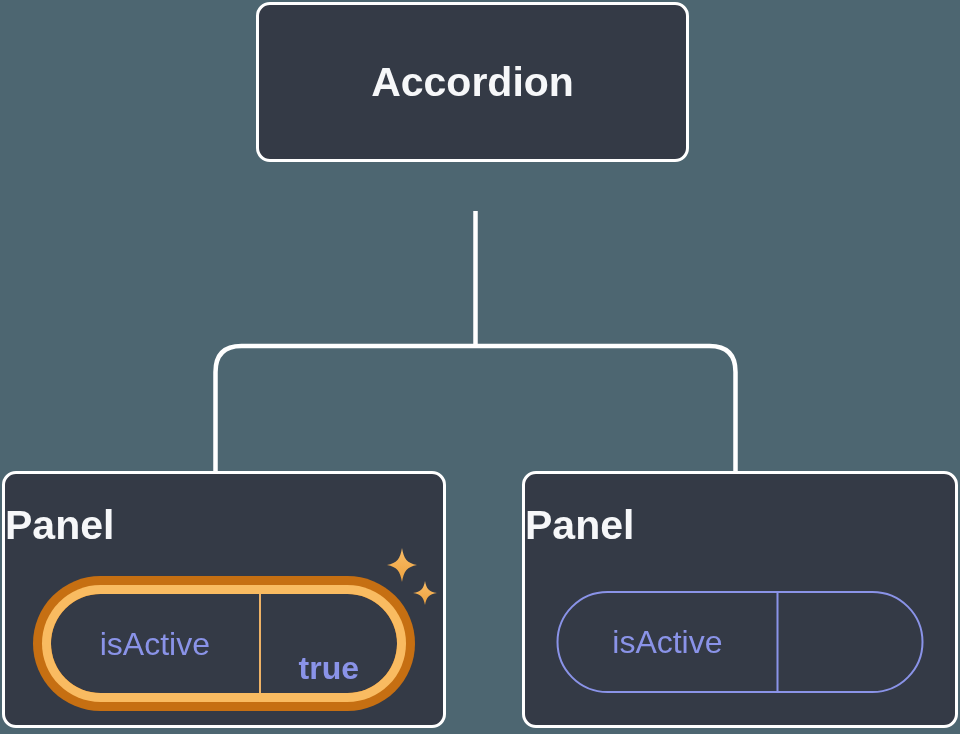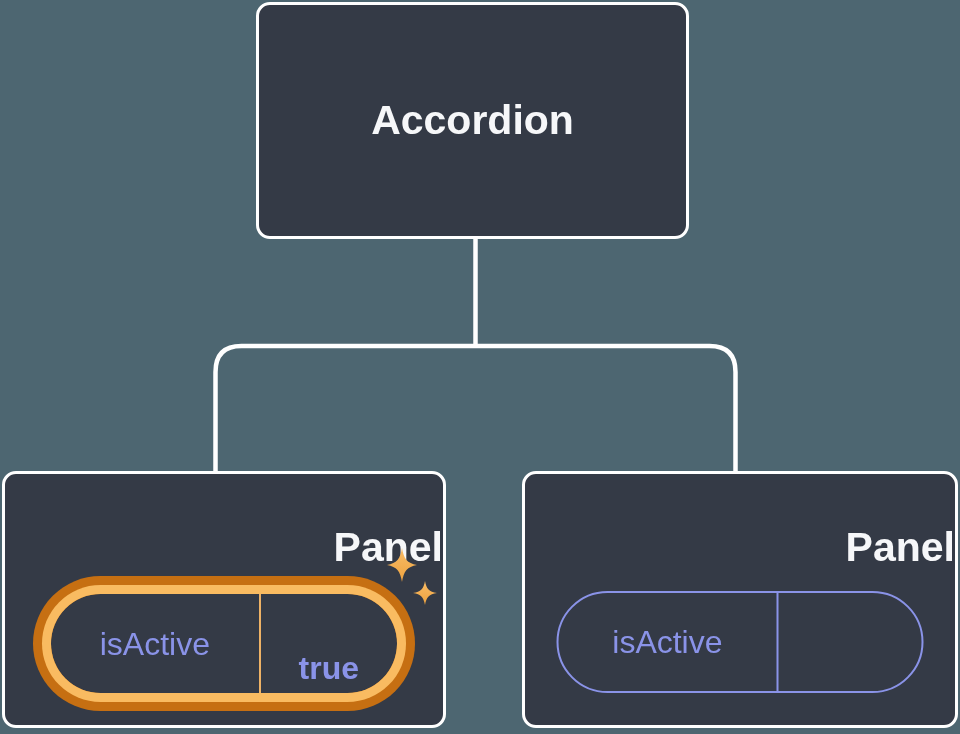--- a/index.html
+++ b/index.html
@@ -29,37 +29,37 @@
   
   .node {
     position: absolute;
     box-sizing: border-box;
     background: var(--node-fill, #343a46);
     border: 3.5px solid var(--node-border, #ffffff);
     border-radius: 14px;
   }
   .node-root {
     left: 256px; top: 2px;
-    width: 433px; height: 237px;
+    width: 433px; height: 160px;
     display: flex;
     align-items: center;
     justify-content: center;
   }
   .node-title {
     color: var(--title-text, #f6f7f9);
     font-size: 41px;
     font-weight: 600;
     line-height: 1;
   }
   .panel-left  { left: 2px;   top: 471px; width: 444px; height: 257px; }
   .panel-right { left: 522px; top: 471px; width: 436px; height: 257px; }
   .panel-title {
     position: absolute;
-    top: 53px; left: 0; right: 0;
-    text-align: right;
+    top: 31px; left: 0; right: 0;
+    text-align: left;
   }
 
   
   .pill {
     position: absolute;
     left: 50%;
     transform: translateX(-50%);
     display: flex;
     align-items: stretch;
     border-radius: 999px;

